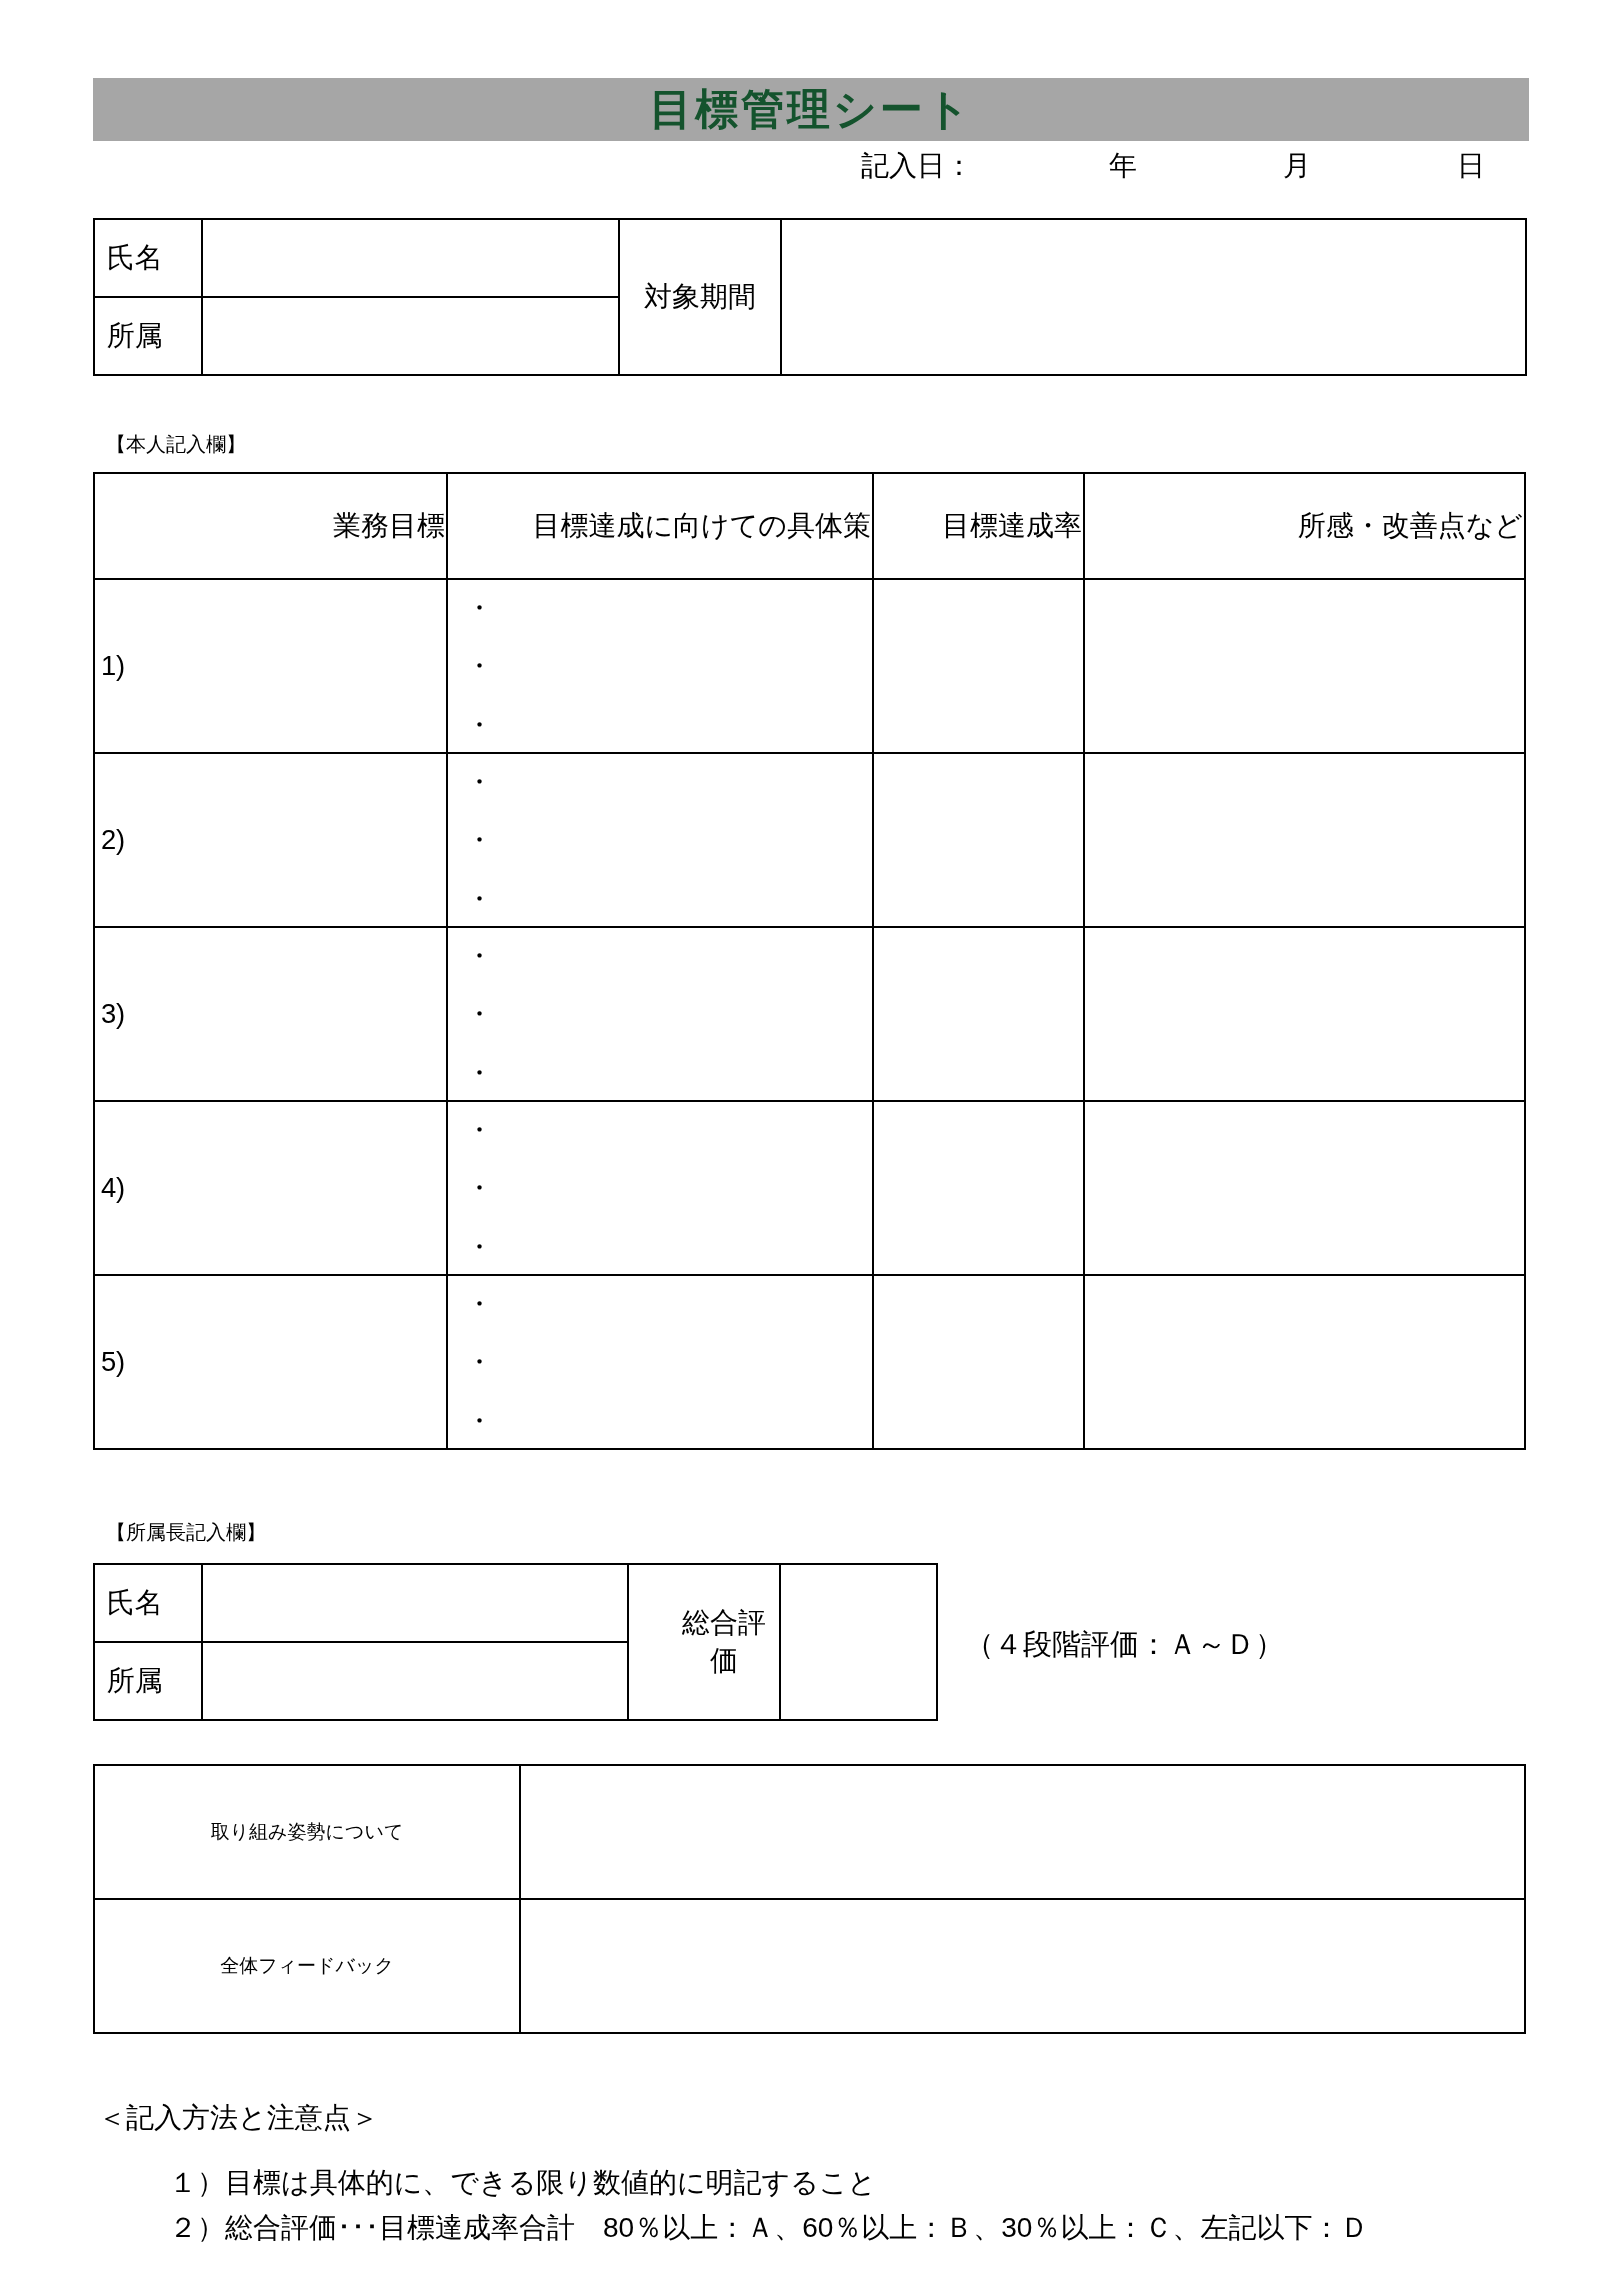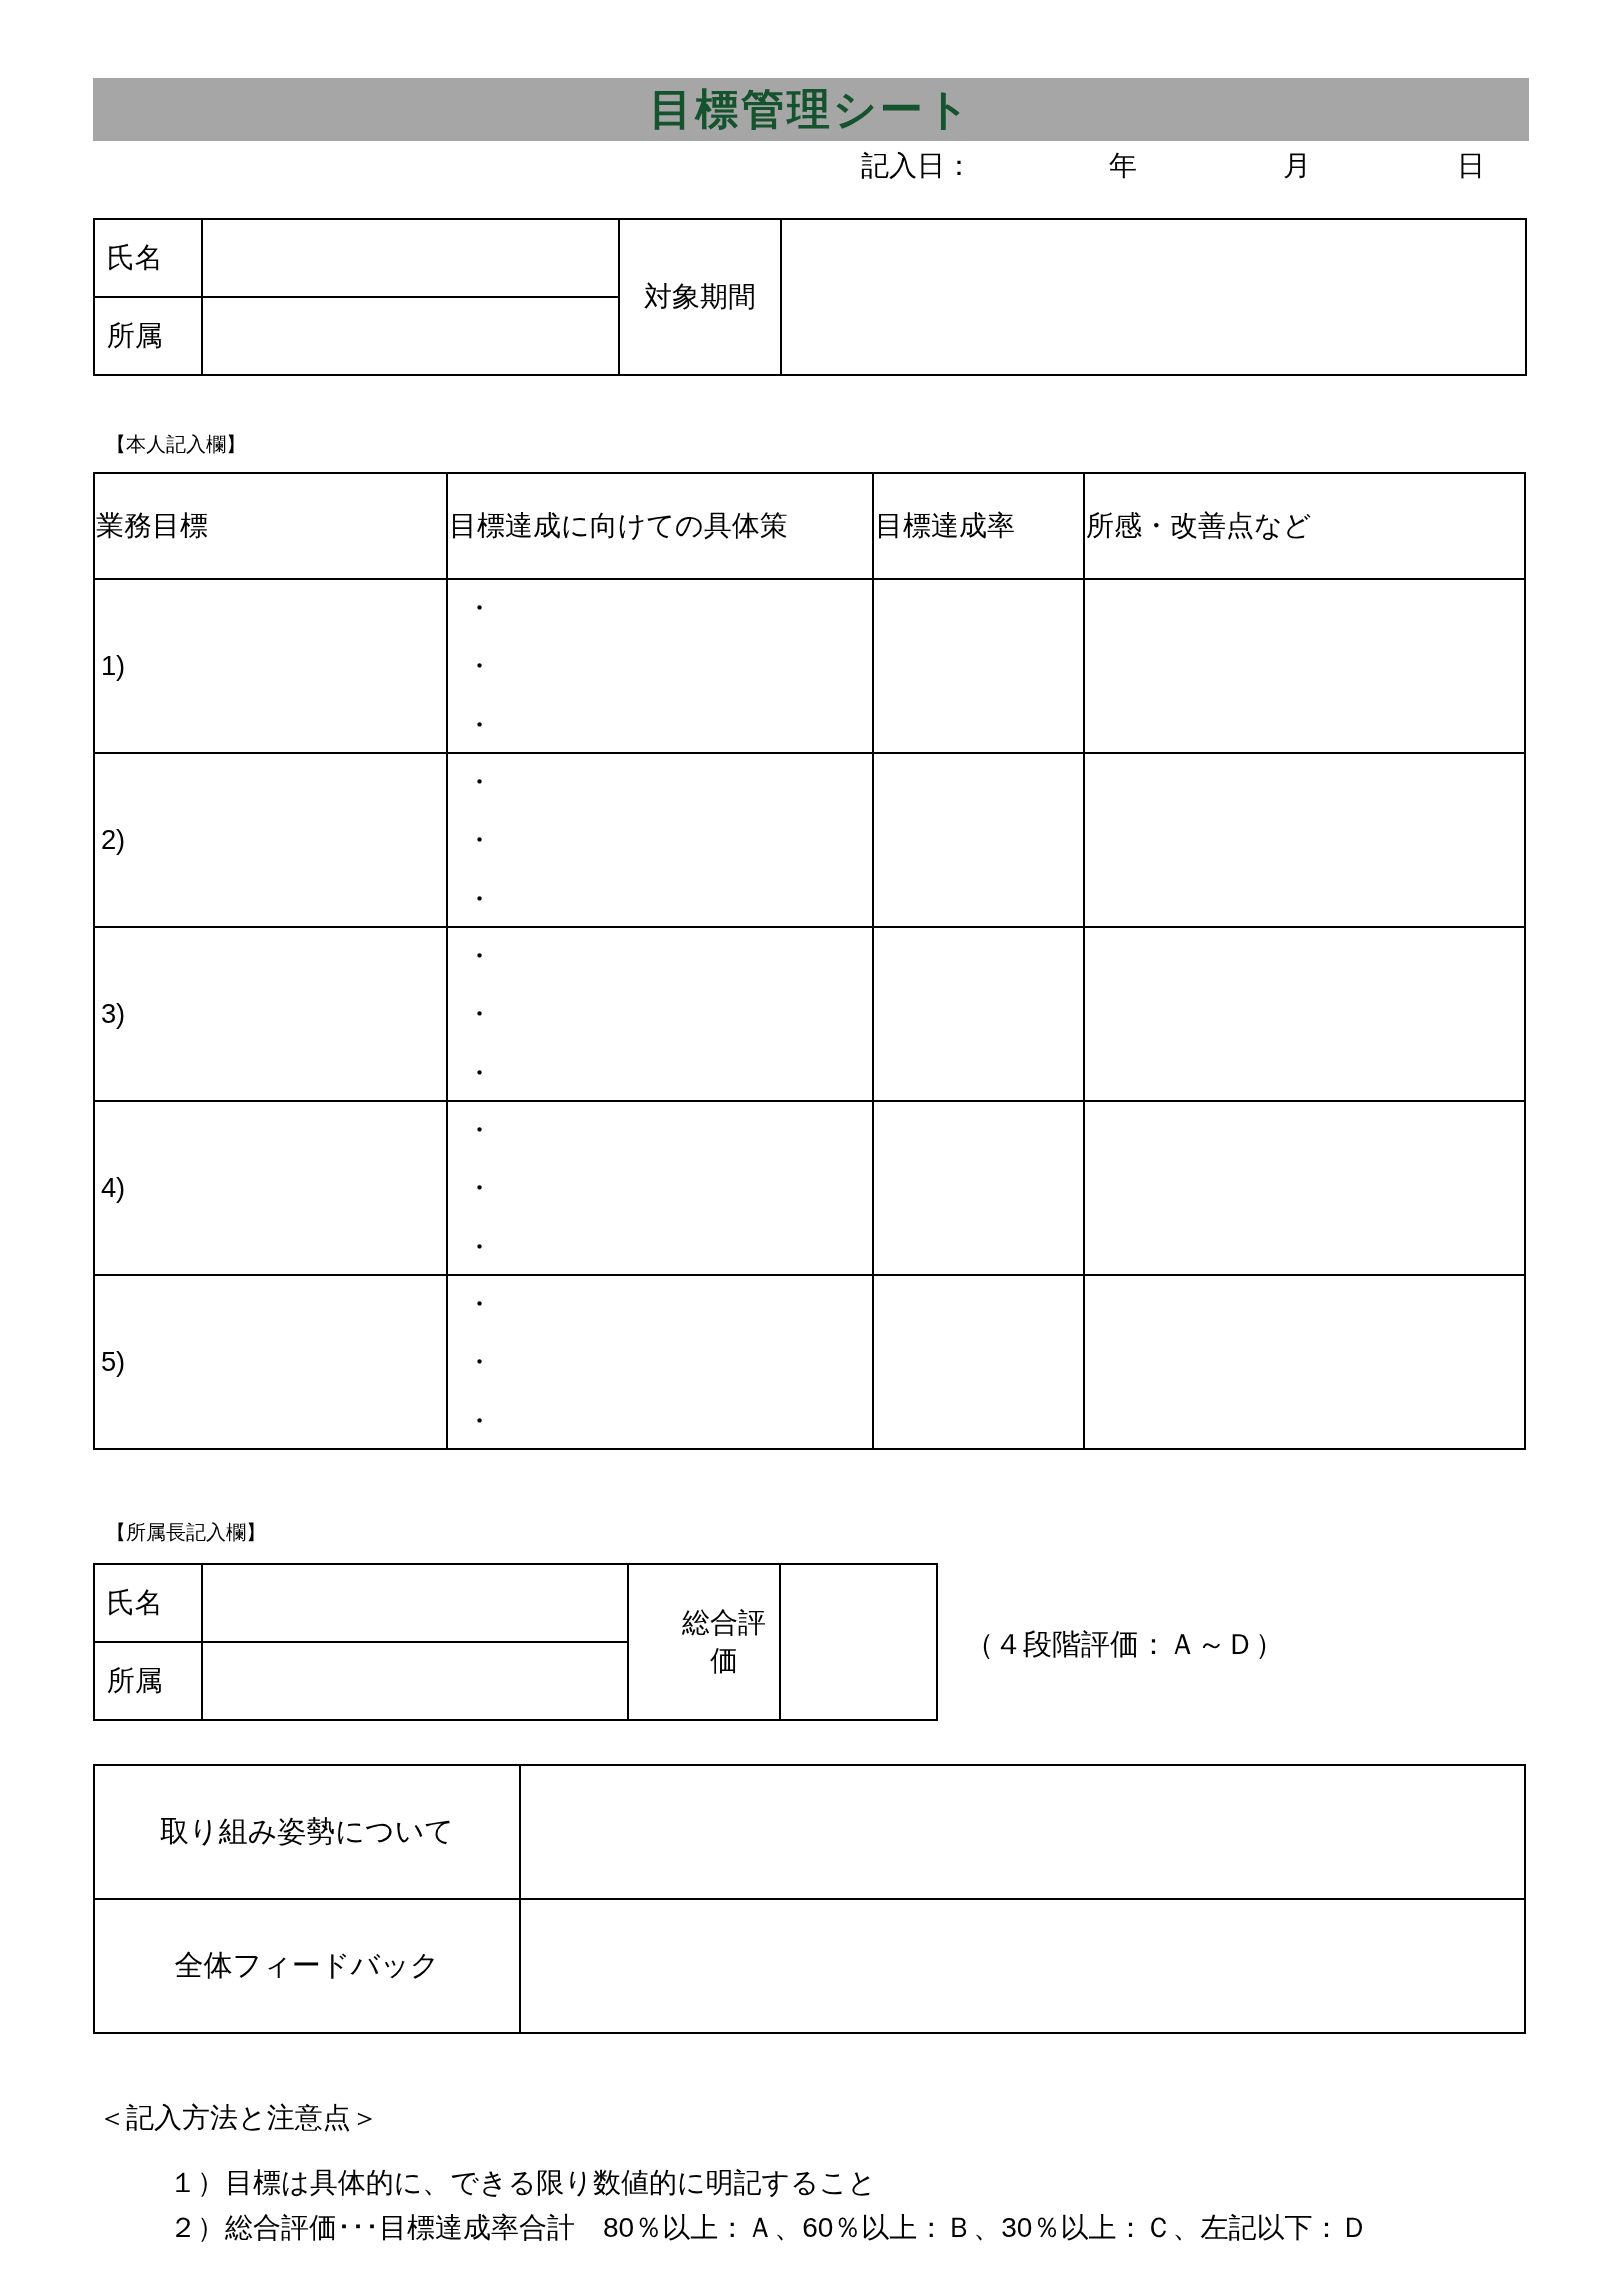--- a/index.html
+++ b/index.html
@@ -63,21 +63,21 @@
   .manager-heading { left: 106px; top: 1519px; font-family: Liberation Mono, monospace; }
 
   
   .goals-table {
     position: absolute; left: 93px; top: 472px;
     width: 1431px;
     border: 2.9px solid #000;
   }
   .goals-table th, .goals-table td { border: 2px solid #000; }
   .goals-table thead tr { height: 106px; }
-  .goals-table th { font-size: 28px; text-align: left; vertical-align: middle; }
+  .goals-table th { font-size: 28px; text-align: right; vertical-align: middle; }
   .goals-table tbody tr { height: 174px; }
   .goals-table td { vertical-align: middle; }
   .goals-table .c-goal { font-size: 27.4px; padding-left: 5.9px; text-align: left; }
   .goals-table .c-measures { padding: 0; vertical-align: top; }
   .bullets {
     display: flex; flex-direction: column; justify-content: space-between;
     height: 169px;
     padding: 9.8px 0 5.9px 17.6px;
     box-sizing: border-box;
     font-size: 27.4px;
@@ -98,21 +98,21 @@
     left: 965px; top: 1625px;
     font-size: 29px;
   }
 
   
   .feedback-table {
     position: absolute; left: 93px; top: 1764px;
     width: 1431px;
     border: 2.9px solid #000;
   }
-  .feedback-table td { border: 2px solid #000; height: 134px; vertical-align: middle; font-size: 29px; }
+  .feedback-table td { border: 2px solid #000; height: 134px; vertical-align: middle; font-size: 19px; }
   .feedback-table .lbl { text-align: center; }
 
   
   .notes {
     position: absolute;
     left: 98px; top: 2099px;
     font-size: 28px;
   }
   .notes .notes-heading { margin-bottom: 23px; }
   .notes .notes-item { margin-left: 71px; line-height: 45px; }

